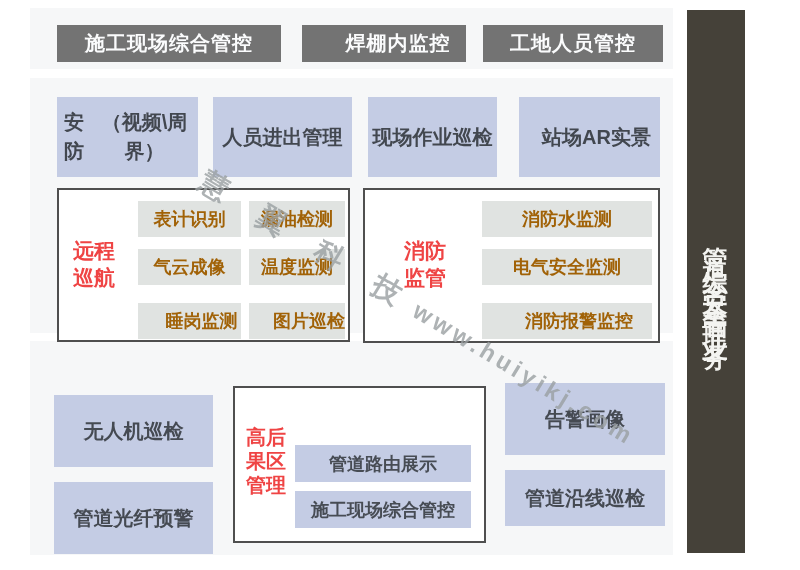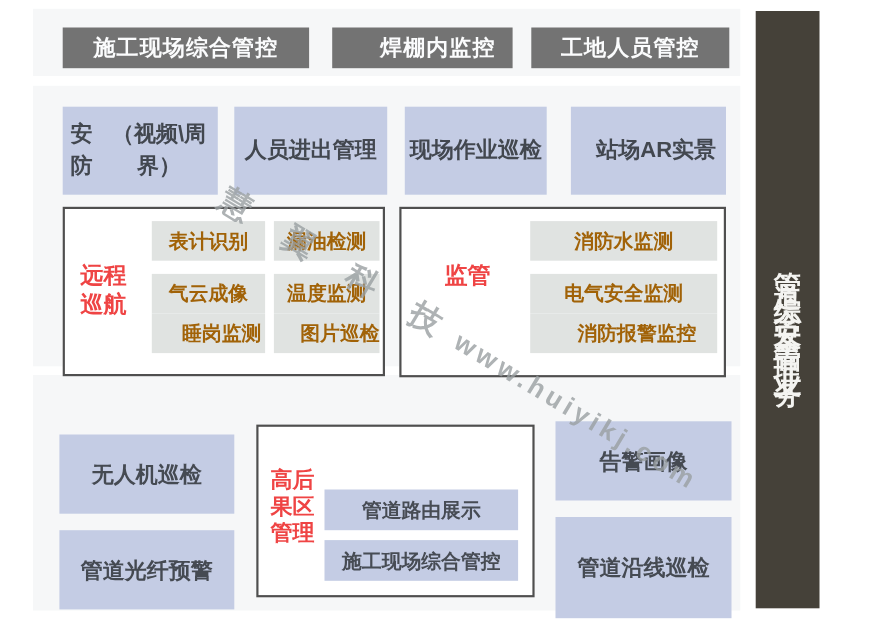--- a/index.html
+++ b/index.html
@@ -52,33 +52,33 @@
 
   .gray-item {
     position:absolute; background:#e0e3e1; color:#a16207;
     display:flex; align-items:center; justify-content:center;
     font-size:18px; font-weight:700; height:36px;
   }
   .rp-c1 { left:138px; width:103px; }
   .rp-c2 { left:249px; width:96px; }
   .row-1 { top:201px; }
   .row-2 { top:249px; }
-  .row-3 { top:285px;padding-left:24px; }
+  .row-3 { top:303px;padding-left:24px; }
   .fs-col { left:482px; width:170px; }
 
   .lav-item {
     position:absolute; background:#c4cce4; color:#454a52;
     display:flex; align-items:center; justify-content:center;
     font-size:20px; font-weight:bold;
   }
   .bottom-big { width:159px; height:72px;margin-top:12px; }
   #bl-1 { left:54px;  top:383px; }
   #bl-2 { left:54px;  top:470px; }
   #br-1 { left:505px; top:383px; width:160px; height:72px; }
-  #br-2 { left:505px; top:470px; width:160px; height:92px; }
+  #br-2 { left:505px; top:470px; width:160px; height:56px; }
 
   .hca-item {
     position:absolute; left:295px; width:176px; height:37px;
     background:#c4cce4; color:#474c54;
     display:flex; align-items:center; justify-content:center;
     font-size:18px; font-weight:600;
   }
   #hca-1 { top:398px; }
   #hca-2 { top:445px; }
   #hca-3 { top:491px; }
@@ -138,20 +138,21 @@
   </div>
   <div class="gray-item rp-c1 row-1">表计识别</div>
   <div class="gray-item rp-c2 row-1">漏油检测</div>
   <div class="gray-item rp-c1 row-2">气云成像</div>
   <div class="gray-item rp-c2 row-2">温度监测</div>
   <div class="gray-item rp-c1 row-3">睡岗监测</div>
   <div class="gray-item rp-c2 row-3">图片巡检</div>
 
   <div class="group-box" id="group-fire"></div>
   <div class="group-label" id="label-fire">
+    <div>消防</div>
     <div>监管</div>
   </div>
   <div class="gray-item fs-col row-1">消防水监测</div>
   <div class="gray-item fs-col row-2">电气安全监测</div>
   <div class="gray-item fs-col row-3">消防报警监控</div>
 
   <div class="lav-item bottom-big" id="bl-1">无人机巡检</div>
   <div class="lav-item bottom-big" id="bl-2">管道光纤预警</div>
 
   <div class="group-box" id="group-hca"></div>

